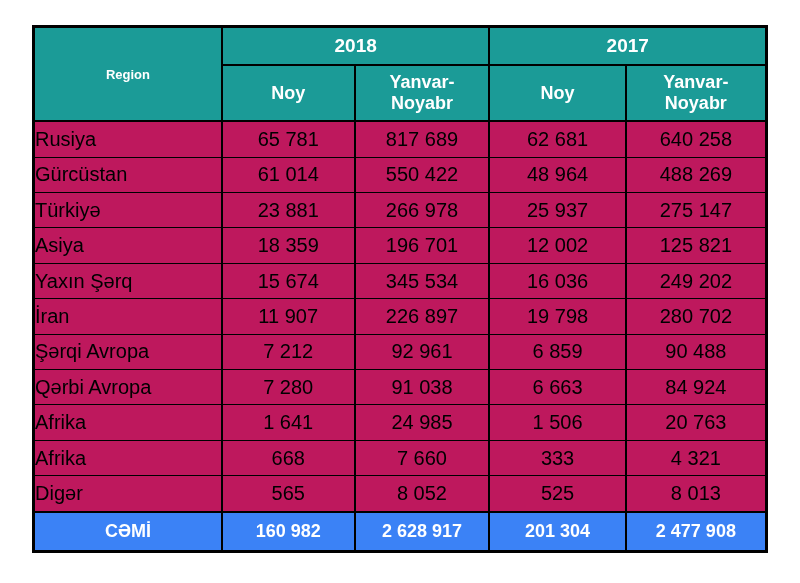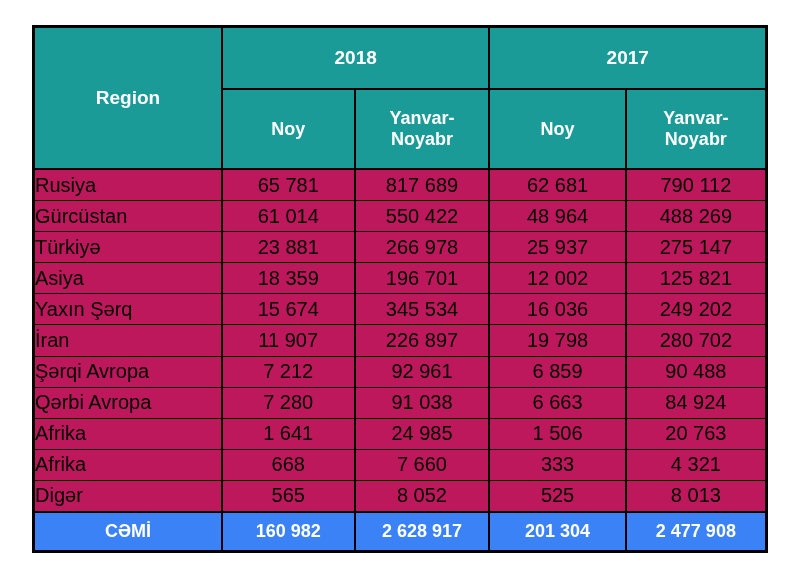--- a/index.html
+++ b/index.html
@@ -29,25 +29,25 @@
     table-layout: fixed;
     border: 3px solid #000000;
   }
   table.stat th {
     border: 2px solid #000000;
     background: #1B9B97;
     color: #ffffff;
     font-weight: bold;
     text-align: center;
     vertical-align: middle;
-    padding: 12px;
+    padding: 0;
   }
   th.year-cell { font-size: 19px; height: 36px; }
   th.sub-cell  { font-size: 18px; height: 54px; white-space: pre-line; line-height: 1.15; }
-  th.region-head { font-size: 19px; }
+  th.region-head { font-size: 13px; }
   table.stat td {
     border: 2px solid #000000;
     border-top-width: 1px;
     border-bottom-width: 1px;
     color: #000000;
     font-size: 20px;
     vertical-align: middle;
     padding: 0;
     background: #be185d;
   }
@@ -94,21 +94,21 @@
           <th class="sub-cell">Yanvar-
 Noyabr</th>
         </tr>
       </thead>
       <tbody>
         <tr>
           <td class="region">Rusiya</td>
           <td class="num">65 781</td>
           <td class="num">817 689</td>
           <td class="num">62 681</td>
-          <td class="num">790 112</td>
+          <td class="num">640 258</td>
         </tr>
         <tr>
           <td class="region">Gürcüstan</td>
           <td class="num">61 014</td>
           <td class="num">550 422</td>
           <td class="num">48 964</td>
           <td class="num">488 269</td>
         </tr>
         <tr>
           <td class="region">Türkiyə</td>

